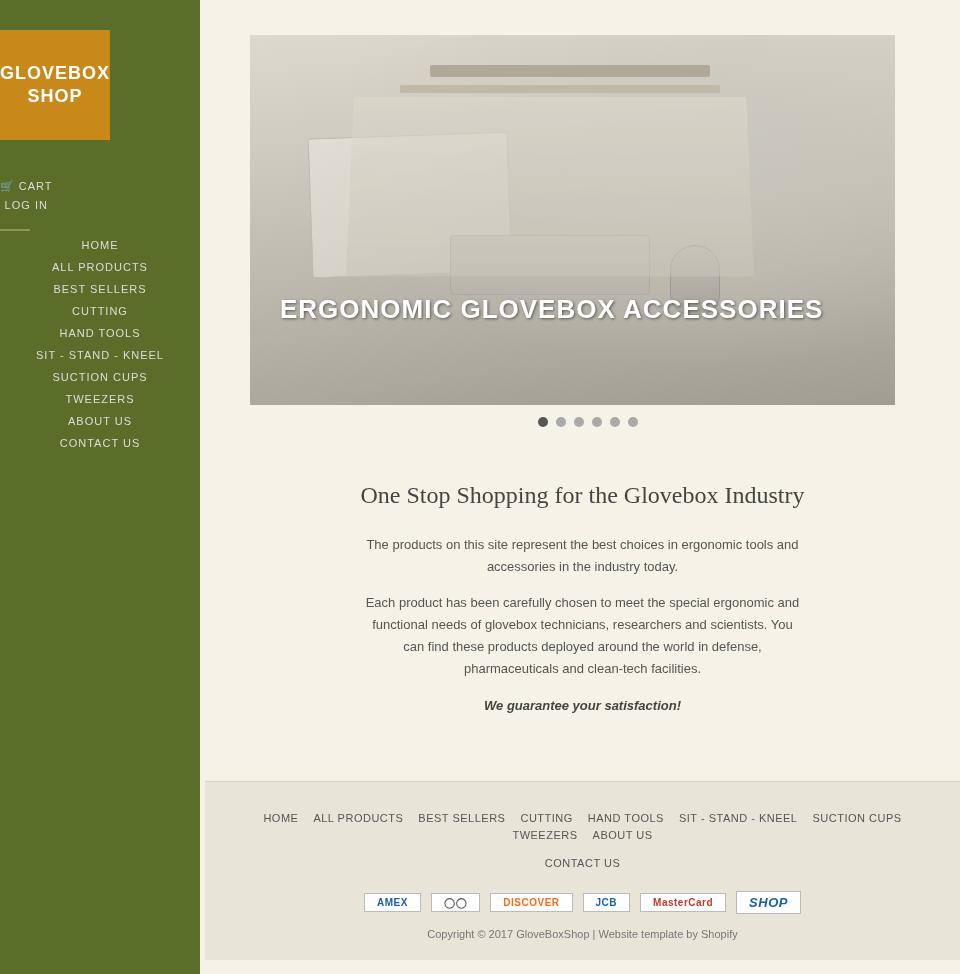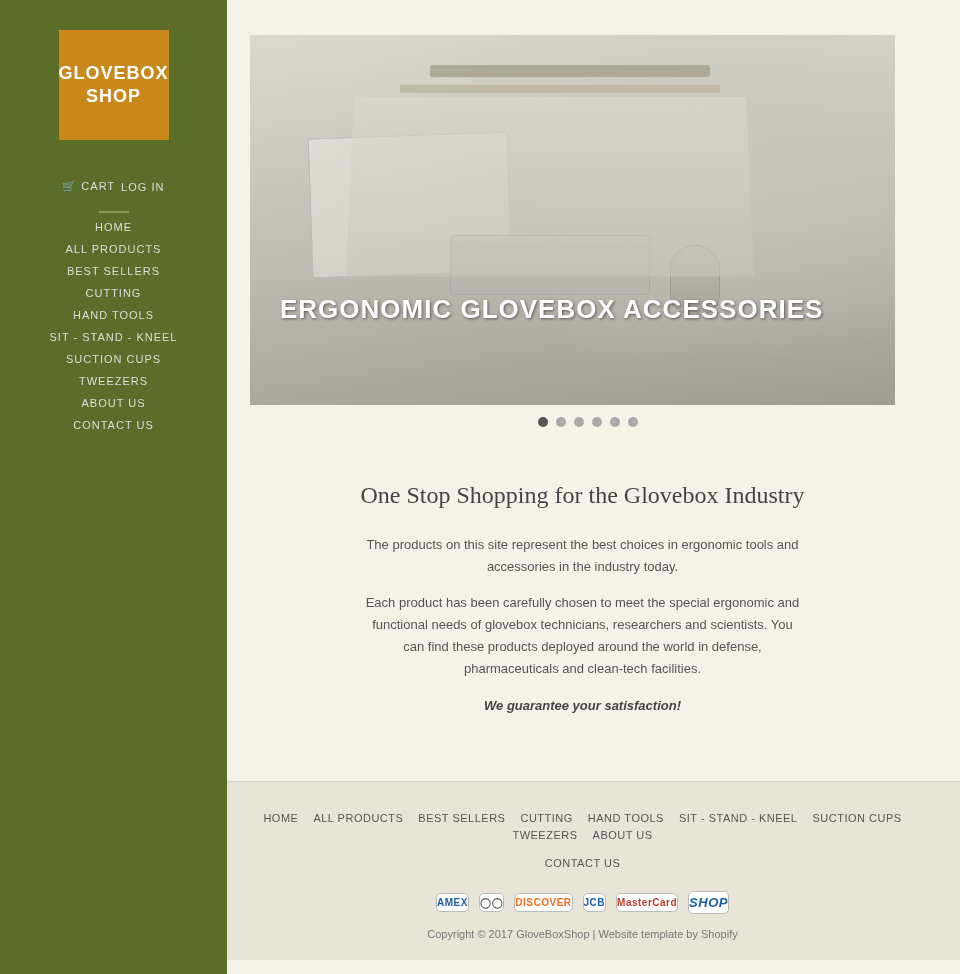--- a/index.html
+++ b/index.html
@@ -2,26 +2,26 @@
 <html><head>
   <meta charset="utf-8">
   <style>
     * { margin: 0; padding: 0; box-sizing: border-box; }
     body { font-family: 'Georgia', serif; background: #f5f3e8; color: #333; width: 960px; min-height: 974px; }
 
     
     #sidebar {
       position: fixed;
       left: 0; top: 0;
-      width: 227px;
+      width: 200px;
       height: 100%;
       background: #5a6e2a;
       display: flex;
       flex-direction: column;
-      align-items: center;
+      align-items: flex-start;
       padding-top: 30px;
       z-index: 100;
     }
     #logo-box {
       background: #c8891a;
       width: 110px;
       height: 110px;
       display: flex;
       align-items: center;
       justify-content: center;
@@ -32,20 +32,21 @@
       font-size: 18px;
       font-weight: bold;
       text-align: center;
       line-height: 1.3;
       letter-spacing: 1px;
       font-family: Arial, sans-serif;
     }
     #logo-text span { display: block; }
     #sidebar-top-links {
       display: flex;
+      flex-direction: column;
       align-items: center;
       gap: 6px;
       margin-bottom: 10px;
     }
     .sidebar-top-link {
       color: #ddd;
       font-size: 11px;
       text-decoration: none;
       letter-spacing: 1px;
       font-family: Arial, sans-serif;
@@ -205,22 +206,22 @@
     }
     #payment-icons {
       display: flex;
       justify-content: center;
       gap: 10px;
       margin-bottom: 14px;
       align-items: center;
     }
     .payment-icon {
       border: 1px solid #bbb;
-      border-radius: 5px;
-      padding: 3px 0;
+      border-radius: 0;
+      padding: 3px 12px;
       font-size: 10px;
       font-family: Arial, sans-serif;
       color: #555;
       background: white;
       font-weight: bold;
       letter-spacing: 0.5px;
     }
     .payment-icon.amex { color: #1a5fa8; }
     .payment-icon.discover { color: #f76b1c; text-align: right; }
     .payment-icon.jcb { color: #1a5fa8; text-align: right; }

